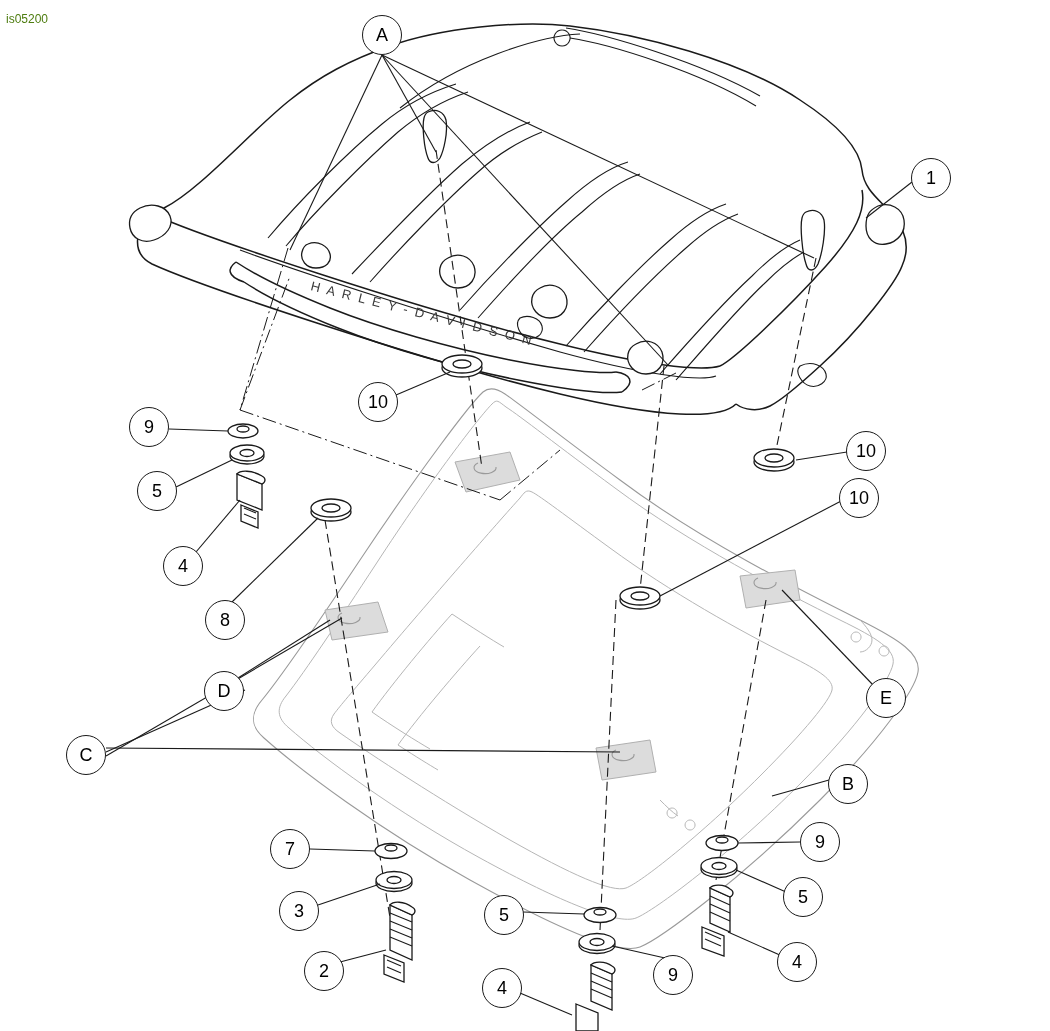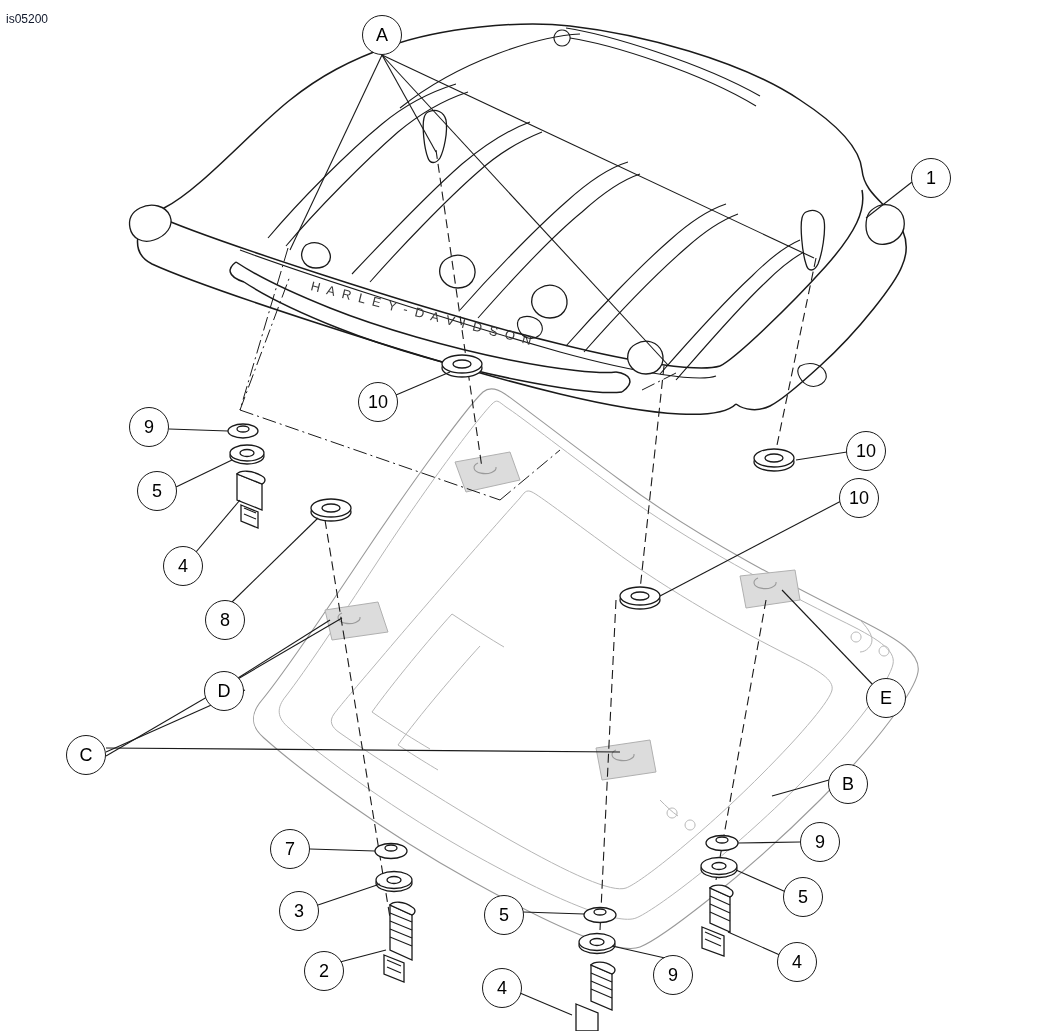--- a/index.html
+++ b/index.html
@@ -22,21 +22,21 @@
     left: 0;
     top: 0;
     width: 1050px;
     height: 1031px;
   }
   .doc-id {
     position: absolute;
     left: 6px;
     top: 12px;
     font-size: 12px;
-    color: #0f172a;
+    color: #4d7c0f;
     font-family: "Liberation Sans", sans-serif;
     white-space: nowrap;
   }
   .callout {
     position: absolute;
     width: 40px;
     height: 40px;
     margin-left: -20px;
     margin-top: -20px;
     border: 1.4px solid #1a1a1a;

